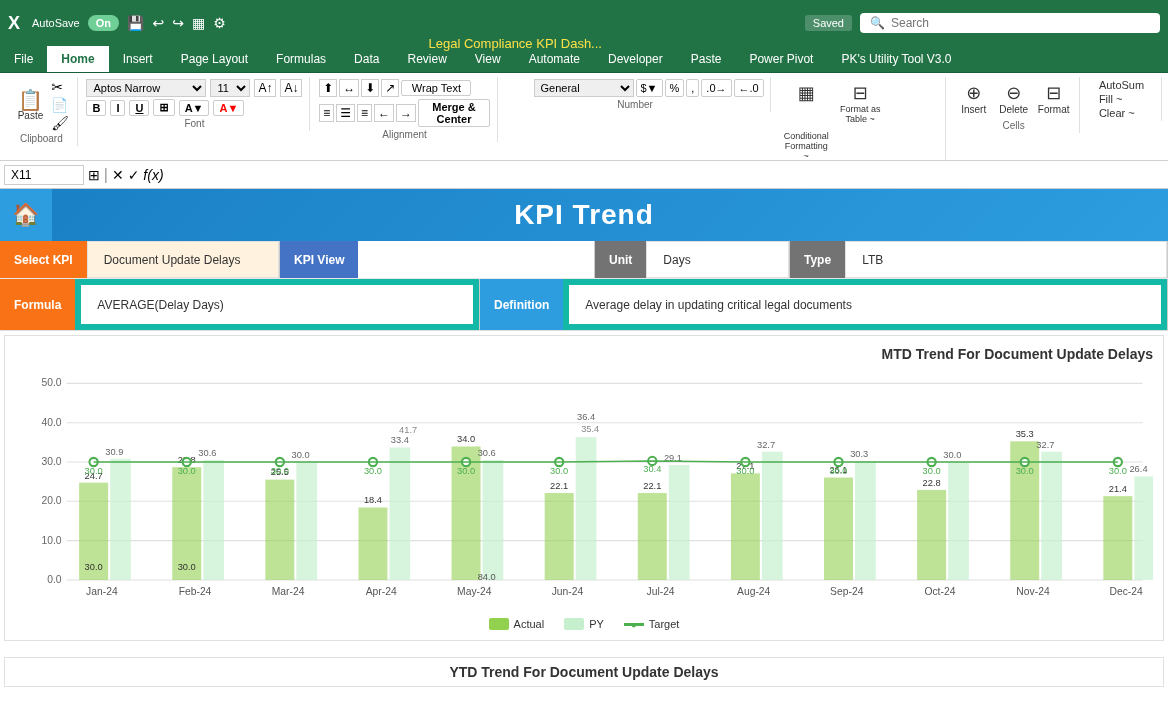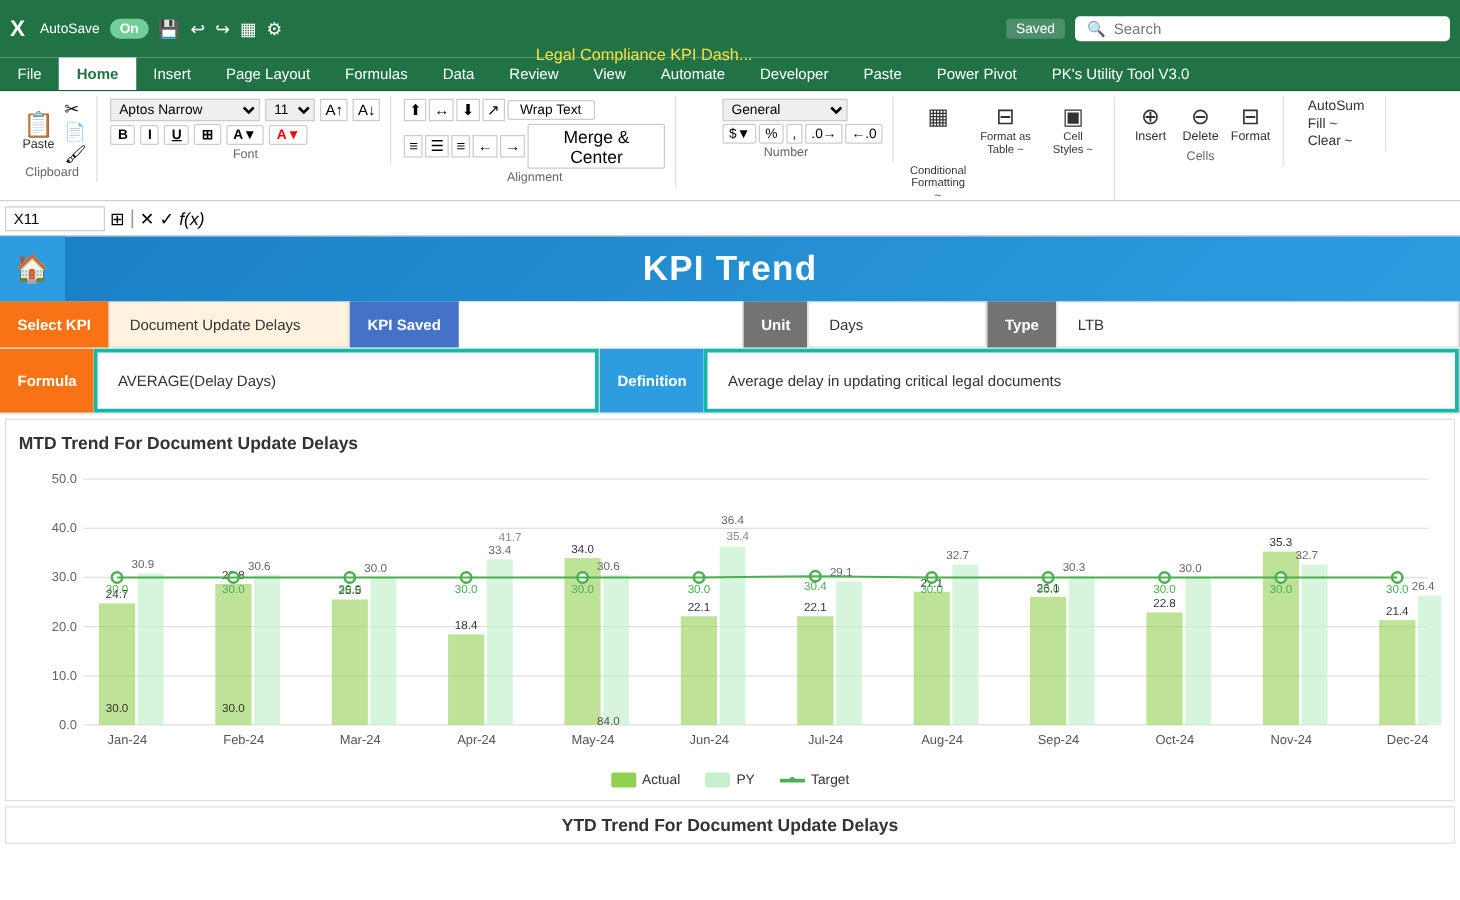--- a/index.html
+++ b/index.html
@@ -48,45 +48,45 @@
     .info-label { background: #f97316; color: #fff; font-weight: bold; font-size: 12px; padding: 0 14px; height: 100%; display: flex; align-items: center; white-space: nowrap; }
     .info-label.blue { background: #4472C4; }
     .info-label.gray { background: #737373; }
     .info-value { background: #fff; border: 1px solid #e0e0e0; padding: 0 16px; font-size: 12px; color: #333; height: 100%; display: flex; align-items: center; flex: 1; }
 
     
     .formula-row { display: flex; height: 52px; border-bottom: 1px solid #ddd; }
     .formula-cell { display: flex; align-items: center; flex: 1; border-right: 1px solid #ccc; }
     .formula-lbl { background: #f97316; color: #fff; font-weight: bold; font-size: 12px; padding: 0 14px; height: 100%; display: flex; align-items: center; }
     .formula-lbl.teal { background: #2d9de0; color: #fff; }
-    .formula-val { flex: 1; padding: 0 16px; font-size: 12px; color: #333; background: #fff; height: 100%; display: flex; align-items: center; border: 3px solid #14b8a6; }
+    .formula-val { flex: 1; padding: 0 16px; font-size: 12px; color: #333; background: #fff; height: 100%; display: flex; align-items: center; border: 6px solid #14b8a6; }
 
     
     .chart-section { background: #fff; border: 1px solid #e0e0e0; margin: 6px 4px; padding: 10px; }
-    .chart-title { text-align: left; font-size: 14px; font-weight: bold; color: #333; margin-bottom: 10px; }
+    .chart-title { text-align: right; font-size: 14px; font-weight: bold; color: #333; margin-bottom: 10px; }
     .chart-container { position: relative; width: 100%; height: 240px; }
     .chart-svg { width: 100%; height: 240px; }
 
     
     .legend { display: flex; justify-content: center; gap: 20px; margin-top: 6px; font-size: 11px; color: #333; }
     .legend-item { display: flex; align-items: center; gap: 5px; }
     .legend-box { width: 20px; height: 12px; border-radius: 2px; }
 
     
-    .ytd-section { background: #fff; border: 1px solid #e0e0e0; margin: 4px 4px; padding: 6px 10px; }
+    .ytd-section { background: #fff; border: 1px solid #e0e0e0; margin: 16px 4px; padding: 6px 10px; }
     .ytd-title { text-align: center; font-size: 14px; font-weight: bold; color: #333; }
 
     
     .font-controls { display: flex; flex-direction: column; gap: 2px; }
     .font-row { display: flex; align-items: center; gap: 4px; }
     .font-select { font-size: 11px; border: 1px solid #ccc; padding: 1px 2px; width: 120px; }
     .font-size-select { font-size: 11px; border: 1px solid #ccc; padding: 1px 2px; width: 40px; }
     .fmt-btn { font-size: 11px; border: 1px solid #ccc; background: #fff; padding: 1px 5px; cursor: pointer; border-radius: 2px; font-weight: bold; }
 
-    .number-group { display: flex; flex-direction: column; gap: 2px; margin-left: 27px; }
+    .number-group { display: flex; flex-direction: row; gap: 2px; margin-left: 27px; }
     .num-select { font-size: 11px; border: 1px solid #ccc; padding: 1px 2px; width: 100px; }
     .num-btns { display: flex; gap: 2px; }
     .num-btn { font-size: 11px; border: 1px solid #ccc; background: #fff; padding: 1px 4px; cursor: pointer; border-radius: 2px; }
 
     .autosum-section { display: flex; flex-direction: column; gap: 2px; font-size: 11px; }
     .as-item { cursor: pointer; color: #333; }
   </style>
 </head>
 <body>
 
@@ -172,21 +172,21 @@
         <span style="font-size:12px;cursor:pointer;border:1px solid #ccc;padding:1px 3px;">⬇</span>
         <span style="font-size:12px;cursor:pointer;border:1px solid #ccc;padding:1px 3px;">↗</span>
         <button class="fmt-btn" style="font-weight:normal;font-size:11px;width:70px;">Wrap Text</button>
       </div>
       <div style="display:flex;gap:2px;align-items:center;">
         <span style="font-size:12px;cursor:pointer;border:1px solid #ccc;padding:1px 3px;">≡</span>
         <span style="font-size:12px;cursor:pointer;border:1px solid #ccc;padding:1px 3px;">☰</span>
         <span style="font-size:12px;cursor:pointer;border:1px solid #ccc;padding:1px 3px;">≡</span>
         <span style="font-size:12px;cursor:pointer;border:1px solid #ccc;padding:1px 3px;">←</span>
         <span style="font-size:12px;cursor:pointer;border:1px solid #ccc;padding:1px 3px;">→</span>
-        <button class="fmt-btn" style="font-weight:normal;font-size:14px;width:110px;">Merge &amp; Center</button>
+        <button class="fmt-btn" style="font-weight:bold;font-size:11px;width:72px;">Merge &amp; Center</button>
       </div>
     </div>
     <span class="ribbon-group-label">Alignment</span>
   </div>
 
   <div class="ribbon-group" style="min-width:110px;">
     <div class="number-group">
       <select class="num-select">
         <option>General</option>
       </select>
@@ -262,21 +262,21 @@
     <div class="kpi-header-home">🏠</div>
     <span class="kpi-title">KPI Trend</span>
   </div>
 
   <div class="info-row">
     <div class="info-cell" style="flex:0 0 280px;">
       <div class="info-label">Select KPI</div>
       <div class="info-value" style="flex:1;background:#fff3e0;">Document Update Delays</div>
     </div>
     <div class="info-cell" style="flex:0 0 315px;">
-      <div class="info-label blue">KPI Saved</div>
+      <div class="info-label blue">KPI View</div>
     </div>
     <div class="info-cell" style="flex:0 0 195px;">
       <div class="info-label gray">Unit</div>
       <div class="info-value">Days</div>
     </div>
     <div class="info-cell" style="flex:1;">
       <div class="info-label gray">Type</div>
       <div class="info-value">LTB</div>
     </div>
   </div>

